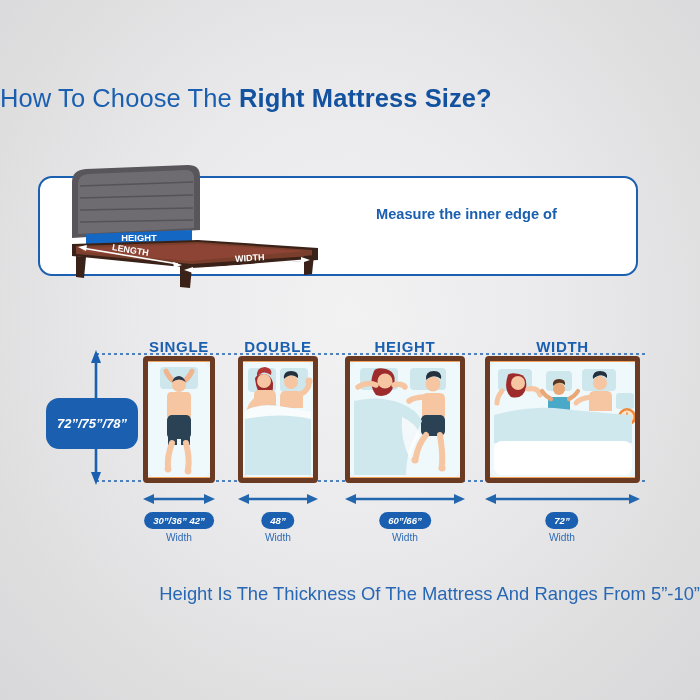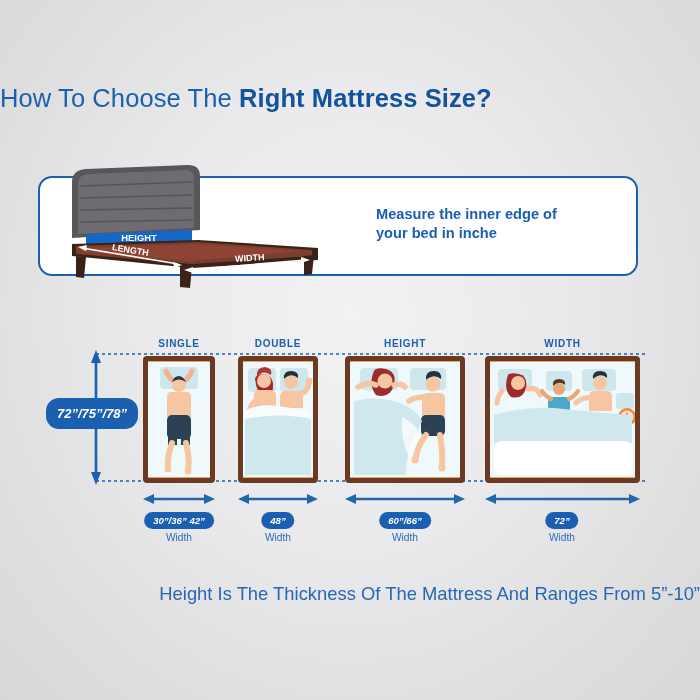--- a/index.html
+++ b/index.html
@@ -36,42 +36,42 @@
 
   
   .bedwrap{position:absolute;left:60px;top:160px;width:280px;height:140px;}
   .bedwrap svg{display:block;}
   .lbl{font-family:"Liberation Sans",sans-serif;font-weight:bold;fill:#ffffff;}
 
   
   .sizes{position:absolute;left:0;top:330px;width:700px;height:230px;}
 
   .size-label{
-    position:absolute;top:8px;font-size:10px;font-weight:bold;
+    position:absolute;top:8px;font-size:15px;font-weight:bold;
     color:#1a5fb0;letter-spacing:.7px;text-align:center;
   }
 
   .bedpanel{
     position:absolute;top:26px;
     border:5px solid #6b3a22;border-radius:4px;
     background:#e8f4f7;box-sizing:border-box;overflow:hidden;
   }
   .bedpanel .rail{
     position:absolute;left:-5px;right:-5px;height:6px;background:#f2a15c;
   }
   .bedpanel .rail.top{top:-5px;}
   .bedpanel .rail.bot{bottom:-5px;}
   .bedpanel .sheet{position:absolute;inset:0;background:#eff8fa;border-radius:10px;}
   .bedpanel svg{position:absolute;inset:0;}
 
   
   .hbadge{
     position:absolute;left:46px;top:398px;
     background:#1a5fb0;color:#fff;border-radius:13px;
-    padding:8px 11px;font-size:13px;font-weight:bold;white-space:nowrap;
+    padding:18px 11px;font-size:13px;font-weight:bold;white-space:nowrap;
     font-style:italic;
   }
 
   .wbadge{
     position:absolute;background:#1a5fb0;color:#fff;border-radius:9px;
     padding:3px 9px;font-size:9.6px;font-weight:bold;white-space:nowrap;
     text-align:center;font-style:italic;transform:translateX(-50%);
   }
   .wcap{
     position:absolute;font-size:10.2px;color:#2e6bb5;
@@ -130,21 +130,20 @@
       </g>
       <path d="M124 110 L133 107 L133 113 Z" fill="#ffffff"></path>
       <path d="M250 100 L241 97 L241 103 Z" fill="#ffffff"></path>
       <text class="lbl" x="190" y="101" font-size="9" text-anchor="middle" transform="rotate(-4 190 101)">WIDTH</text>
     </svg>
   </div>
 
   <div class="callout-text">
     <div class="callout-main">
       <div>Measure the inner edge of</div>
-      <div>your bed in inche</div>
     </div>
   </div>
 
   <div class="sizes">
 
     <svg width="700" height="230" style="position:absolute;left:0;top:0;">
       <g stroke="#1a5fb0" stroke-width="1.6" stroke-dasharray="3,3" fill="none">
         <path d="M96 24 L645 24"></path>
         <path d="M96 151 L645 151"></path>
       </g>

